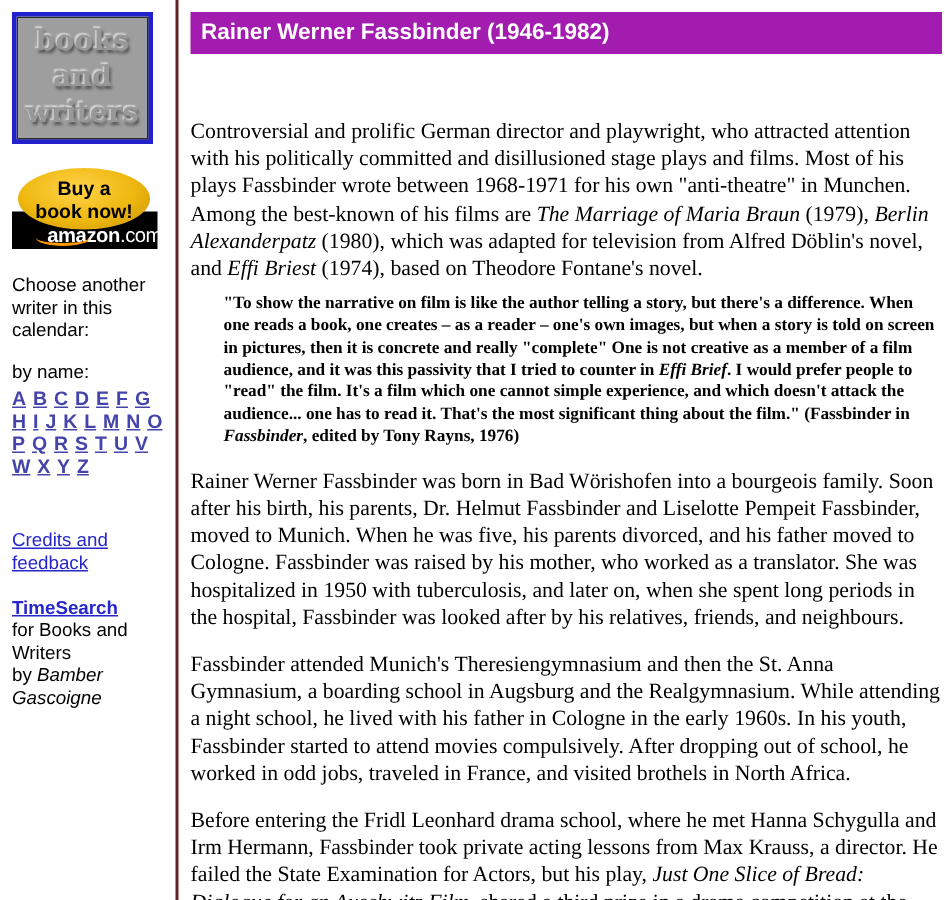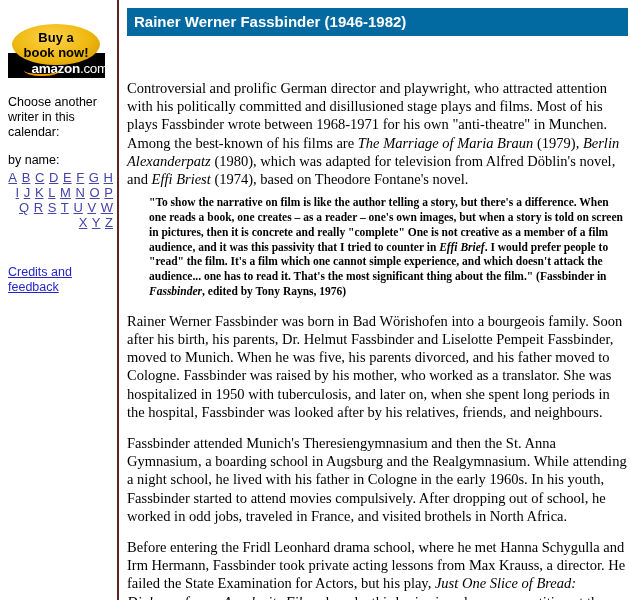--- a/index.html
+++ b/index.html
@@ -19,45 +19,50 @@
         background:radial-gradient(ellipse at 45% 35%,#ffd24a 0%,#eeb80f 55%,#c89005 100%);
         border-radius:50%;text-align:center;font-weight:bold;font-size:13px;
         line-height:15px;padding-top:6px;box-sizing:border-box;color:#000;}
   .amazon-text{position:absolute;left:12px;bottom:2px;width:103px;text-align:center;
         color:#fff;font-weight:bold;font-size:13.5px;letter-spacing:-0.3px;}
   .amazon-text .com{font-weight:normal;}
   .amazon-swoosh{position:absolute;left:16px;bottom:2px;width:36px;height:9px;
         border-bottom:2px solid #f90;border-radius:50%;}
   .side-head{font-weight:normal;font-size:12.5px;line-height:15px;margin-top:17px;}
   .side-txt{font-size:12.5px;line-height:15px;margin-top:13px;}
-  .letters{font-weight:normal;font-size:13px;line-height:15px;margin-top:2px;text-align:right;}
+  .letters{font-weight:bold;font-size:13px;line-height:15px;margin-top:2px;}
   .letter-link{color:#4444aa;text-decoration:underline;margin-right:1px;}
   a.side-link{color:#2626cc;text-decoration:underline;cursor:pointer;}
   a.visited{color:#4444aa;}
   .ts-link{font-weight:bold;}
   .it{font-style:italic;}
 
   
   .divider{position:absolute;left:117px;top:0;width:2px;height:600px;background:#5e2525;}
 
   
   .main{position:absolute;left:127px;top:8px;width:501px;}
-  .title-bar{background:#0369a1;color:#fff;font-weight:bold;font-size:15px;
+  .title-bar{background:#a21caf;color:#fff;font-weight:bold;font-size:15px;
              padding:5px 7px 6px 7px;}
   .serif{font-family:"Liberation Serif",serif;}
   .para{font-size:14.5px;line-height:18.2px;margin:13px 0 0 0;}
   .para.first{margin-top:43px;}
   .quote{font-size:11.5px;line-height:14.8px;font-weight:bold;
          margin:7px 2px 0 22px;width:477px;}
 </style>
 </head>
 <body>
 
 <div class="sidebar">
 
+  <div class="logo">
+    <div>books</div>
+    <div>and</div>
+    <div>writers</div>
+  </div>
 
   <div class="amazon">
     <div class="amazon-black"></div>
     <div class="amazon-ellipse">
       <div>Buy a</div>
       <div>book now!</div>
     </div>
     <div class="amazon-text"><span>amazon</span><span class="com">.com.</span></div>
     <div class="amazon-swoosh"></div>
   </div>
@@ -66,20 +71,25 @@
 
   <div class="side-txt">by name:</div>
 
   <div class="letters"><a href="#" class="letter-link">A</a> <a href="#" class="letter-link">B</a> <a href="#" class="letter-link">C</a> <a href="#" class="letter-link">D</a> <a href="#" class="letter-link">E</a> <a href="#" class="letter-link">F</a> <a href="#" class="letter-link">G</a> <a href="#" class="letter-link">H</a> <a href="#" class="letter-link">I</a> <a href="#" class="letter-link">J</a> <a href="#" class="letter-link">K</a> <a href="#" class="letter-link">L</a> <a href="#" class="letter-link">M</a> <a href="#" class="letter-link">N</a> <a href="#" class="letter-link">O</a> <a href="#" class="letter-link">P</a> <a href="#" class="letter-link">Q</a> <a href="#" class="letter-link">R</a> <a href="#" class="letter-link">S</a> <a href="#" class="letter-link">T</a> <a href="#" class="letter-link">U</a> <a href="#" class="letter-link">V</a> <a href="#" class="letter-link">W</a> <a href="#" class="letter-link">X</a> <a href="#" class="letter-link">Y</a> <a href="#" class="letter-link">Z</a> </div>
 
 
   <div class="side-txt" style="margin-top:35px;">
     <a class="side-link" href="#">Credits and feedback</a>
   </div>
 
+  <div class="side-txt" style="margin-top:15px;">
+    <a class="side-link ts-link" href="#">TimeSearch</a><br>
+    <span>for Books and Writers</span><br>
+    <span>by </span><span class="it">Bamber Gascoigne</span>
+  </div>
 
 </div>
 
 <div class="divider"></div>
 
 <div class="main">
 
   <div class="title-bar">Rainer Werner Fassbinder (1946-1982)</div>
 
   <p class="serif para first"><span>Controversial and prolific German director and playwright, who attracted attention with his politically committed and disillusioned stage plays and films. Most of his plays Fassbinder wrote between 1968-1971 for his own "anti-theatre" in Munchen. Among the best-known of his films are </span><span style="font-style: italic;">The Marriage of Maria Braun</span><span> (1979), </span><span style="font-style: italic;">Berlin Alexanderpatz</span><span> (1980), which was adapted for television from Alfred Döblin's novel, and </span><span style="font-style: italic;">Effi Briest</span><span> (1974), based on Theodore Fontane's novel.</span></p>

